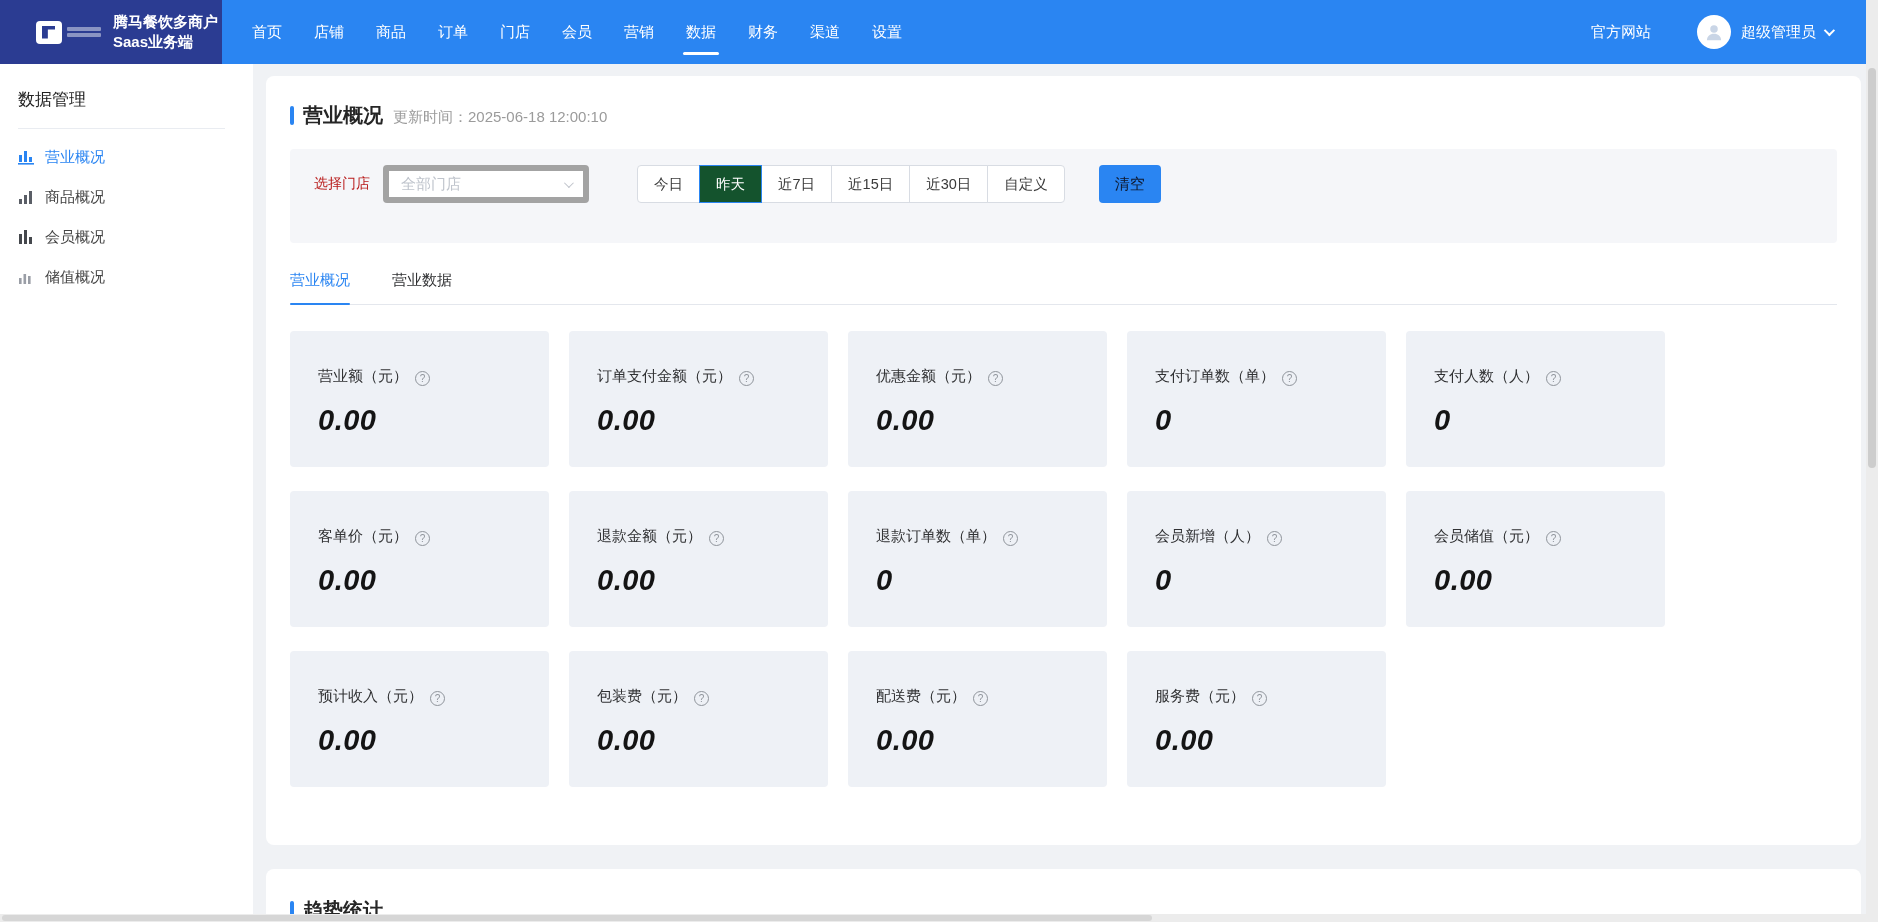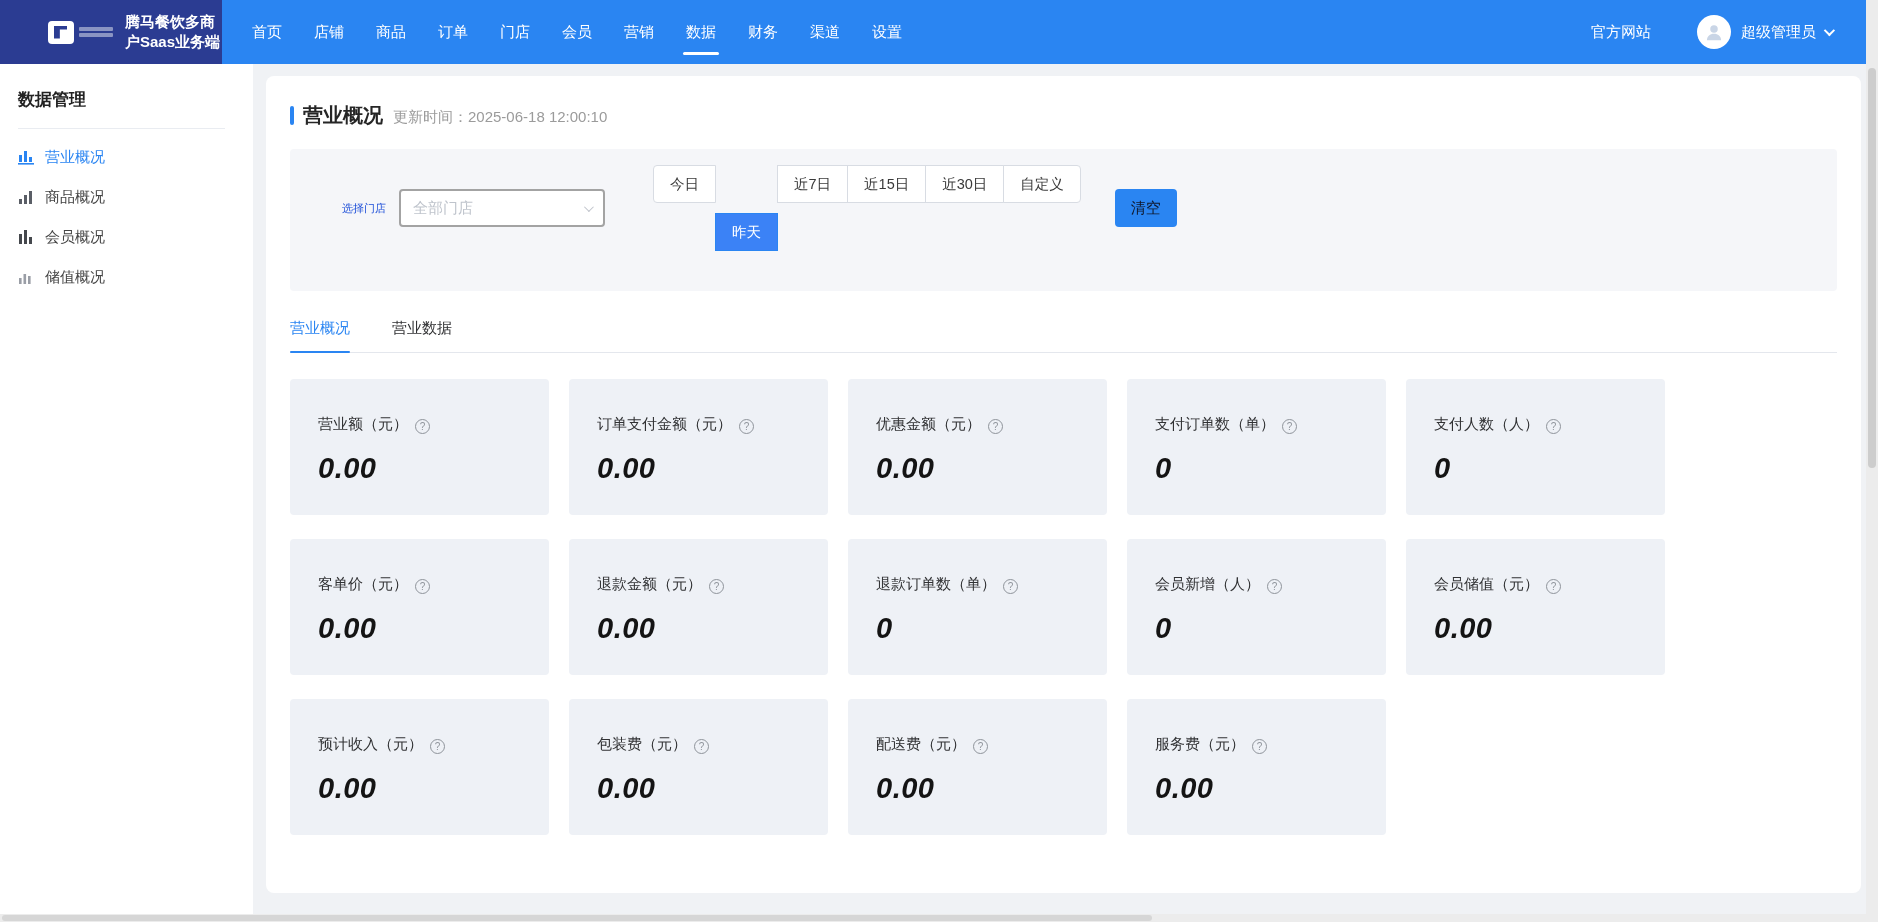--- a/index.html
+++ b/index.html
@@ -3,21 +3,21 @@
 <meta charset="utf-8">
 <style>
   * { margin:0; padding:0; box-sizing:border-box; }
   html,body { width:1878px; height:922px; overflow:hidden;
     font-family:"Liberation Sans","DejaVu Sans",sans-serif; background:#f0f2f5; }
 
   
   .navbar { position:absolute; top:0; left:0; width:1866px; height:64px;
     background:#2a85f2; display:flex; align-items:center; z-index:10; }
   .logo-block { width:222px; height:64px; background:#2b3c92; display:flex;
-    align-items:center; padding-left:48px; flex-shrink:0; }
+    align-items:center; padding-left:36px; flex-shrink:0; }
   .logo-mark { width:26px; height:23px; background:#ffffff; border-radius:4px;
     position:relative; flex-shrink:0; }
   .logo-mark::after { content:""; position:absolute; left:6px; top:5px; width:13px;
     height:13px; background:#2b3c92; clip-path:polygon(0 0,100% 0,100% 30%,45% 30%,45% 100%,0 100%); }
   .logo-minitext { width:34px; margin-left:5px; flex-shrink:0; }
   .logo-minitext i { display:block; height:4px; margin:2px 0; background:rgba(255,255,255,.45); border-radius:1px; }
   .logo-title { width:162px; margin-left:12px; color:#fff; font-size:15px;
     font-weight:bold; line-height:20px; }
   .nav-items { display:flex; align-items:center; height:64px; margin-left:14px; }
   .nav-item { position:relative; height:64px; line-height:64px; padding:0 16px;
@@ -28,53 +28,53 @@
   .official-link { color:#ffffff; font-size:15px; margin-right:46px; cursor:pointer; }
   .avatar { width:34px; height:34px; border-radius:50%; background:#ffffff;
     display:flex; align-items:center; justify-content:center; margin-right:10px; }
   .user-name { color:#ffffff; font-size:15px; }
   .chev { display:inline-block; width:8px; height:8px; border-right:2px solid #fff;
     border-bottom:2px solid #fff; transform:rotate(45deg) translateY(-2px); margin-left:8px; }
 
   
   .sidebar { position:absolute; top:64px; left:0; width:253px; height:850px;
     background:#ffffff; }
-  .sidebar-title { font-size:17px; font-weight:bold; color:#222; padding:24px 18px 17px; }
+  .sidebar-title { font-size:17px; font-weight:normal; color:#222; padding:24px 18px 17px; }
   .sidebar-divider { height:1px; background:#e9ecf1; margin:0 28px 8px 18px; }
   .side-item { display:flex; align-items:center; height:40px; padding-left:18px;
     font-size:15px; color:#444; cursor:pointer; }
   .side-item .sicon { width:17px; height:16px; margin-right:10px; display:flex; align-items:flex-end; }
   .side-item.active { color:#2a85f2; }
 
   
   .main { position:absolute; top:64px; left:253px; width:1613px; height:858px;
     background:#f0f2f5; padding:12px 5px 0 13px; }
   .panel-card { background:#ffffff; border-radius:8px; padding:26px 24px 58px; }
   .section-head { display:flex; align-items:baseline; }
   .accent-bar { width:4px; height:19px; background:#2a85f2; border-radius:2px;
     align-self:center; margin-right:9px; }
   .section-title { font-size:20px; font-weight:bold; color:#262626; }
   .section-meta { font-size:15px; color:#9b9b9b; margin-left:10px; }
 
   
   .filter-panel { margin-top:20px; background:#f5f6f9; border-radius:4px;
     padding:16px 24px 40px; display:flex; align-items:center; }
-  .filter-label { font-size:11px; color:#1d4ed8; margin-right:13px; white-space:nowrap;margin-left:28px; }
-  .select-box { width:206px; height:38px; background:#fff; border:2px solid #a3a3a3;
+  .filter-label { font-size:14px; color:#b91c1c; margin-right:13px; white-space:nowrap; }
+  .select-box { width:206px; height:38px; background:#fff; border:6px solid #a3a3a3;
     border-radius:4px; display:flex; align-items:center; padding:0 12px; cursor:pointer; }
   .select-placeholder { flex:1; font-size:15px; color:#bfc4cc; }
   .select-chev { width:7px; height:7px; border-right:1.5px solid #c0c4cc;
     border-bottom:1.5px solid #c0c4cc; transform:rotate(45deg) translateY(-2px); }
   .date-group { display:flex; margin-left:48px; }
   .date-btn { height:38px; padding:0 16px; background:#fff; border:1px solid #d8dce3;
     font-size:14.5px; color:#3a3a3a; line-height:36px; cursor:pointer; margin-left:-1px;
     white-space:nowrap; }
   .date-btn:first-child { border-radius:4px 0 0 4px; margin-left:0; }
   .date-btn:last-child { border-radius:0 4px 4px 0; }
-  .date-btn.active { background:#3b82f6; border-color:#2a85f2; color:#fff; position:relative;margin-top:48px; }
+  .date-btn.active { background:#14532d; border-color:#2a85f2; color:#fff; position:relative; }
   .clear-btn { margin-left:34px; height:38px; padding:0 16px; background:#2a85f2;
     border:none; border-radius:4px; color:#0f172a; font-size:15px; cursor:pointer; }
 
   
   .tabs-row { margin-top:28px; border-bottom:1px solid #e4e7ed; display:flex; }
   .tab { font-size:15px; color:#303133; padding-bottom:14px; margin-right:42px;
     cursor:pointer; position:relative; }
   .tab.active { color:#2a85f2; font-weight:500; }
   .tab.active::after { content:""; position:absolute; left:0; right:0; bottom:-1px;
     height:2px; background:#2a85f2; border-radius:1px; }

